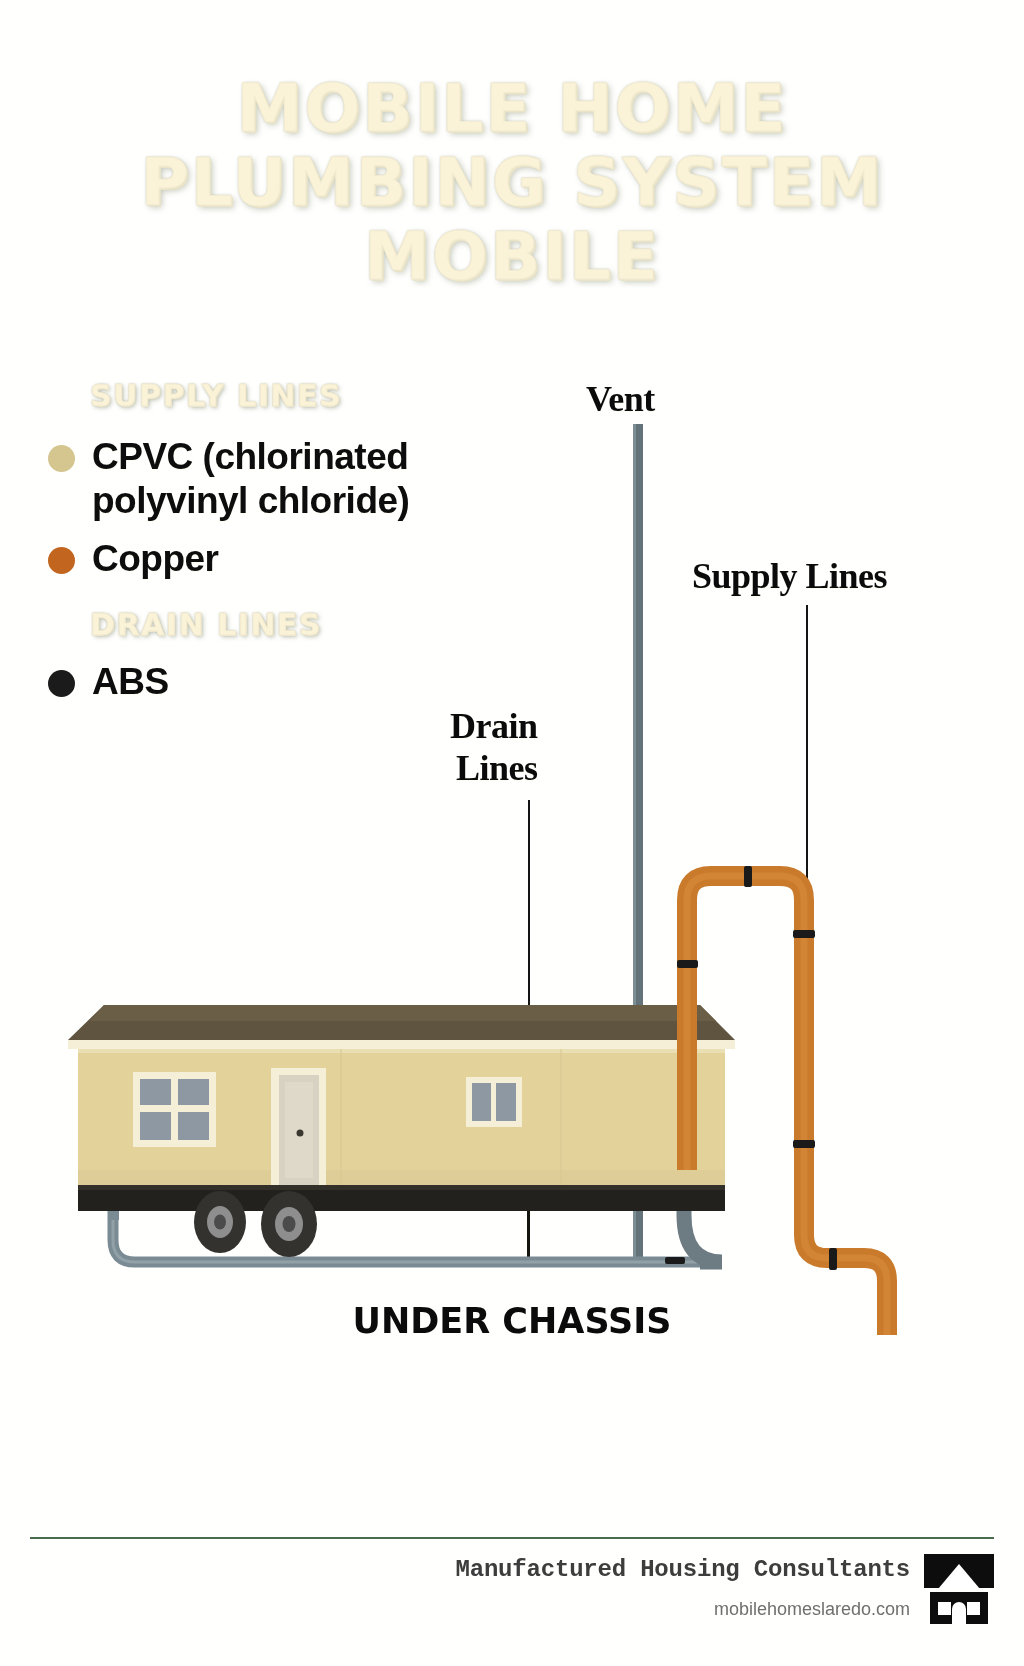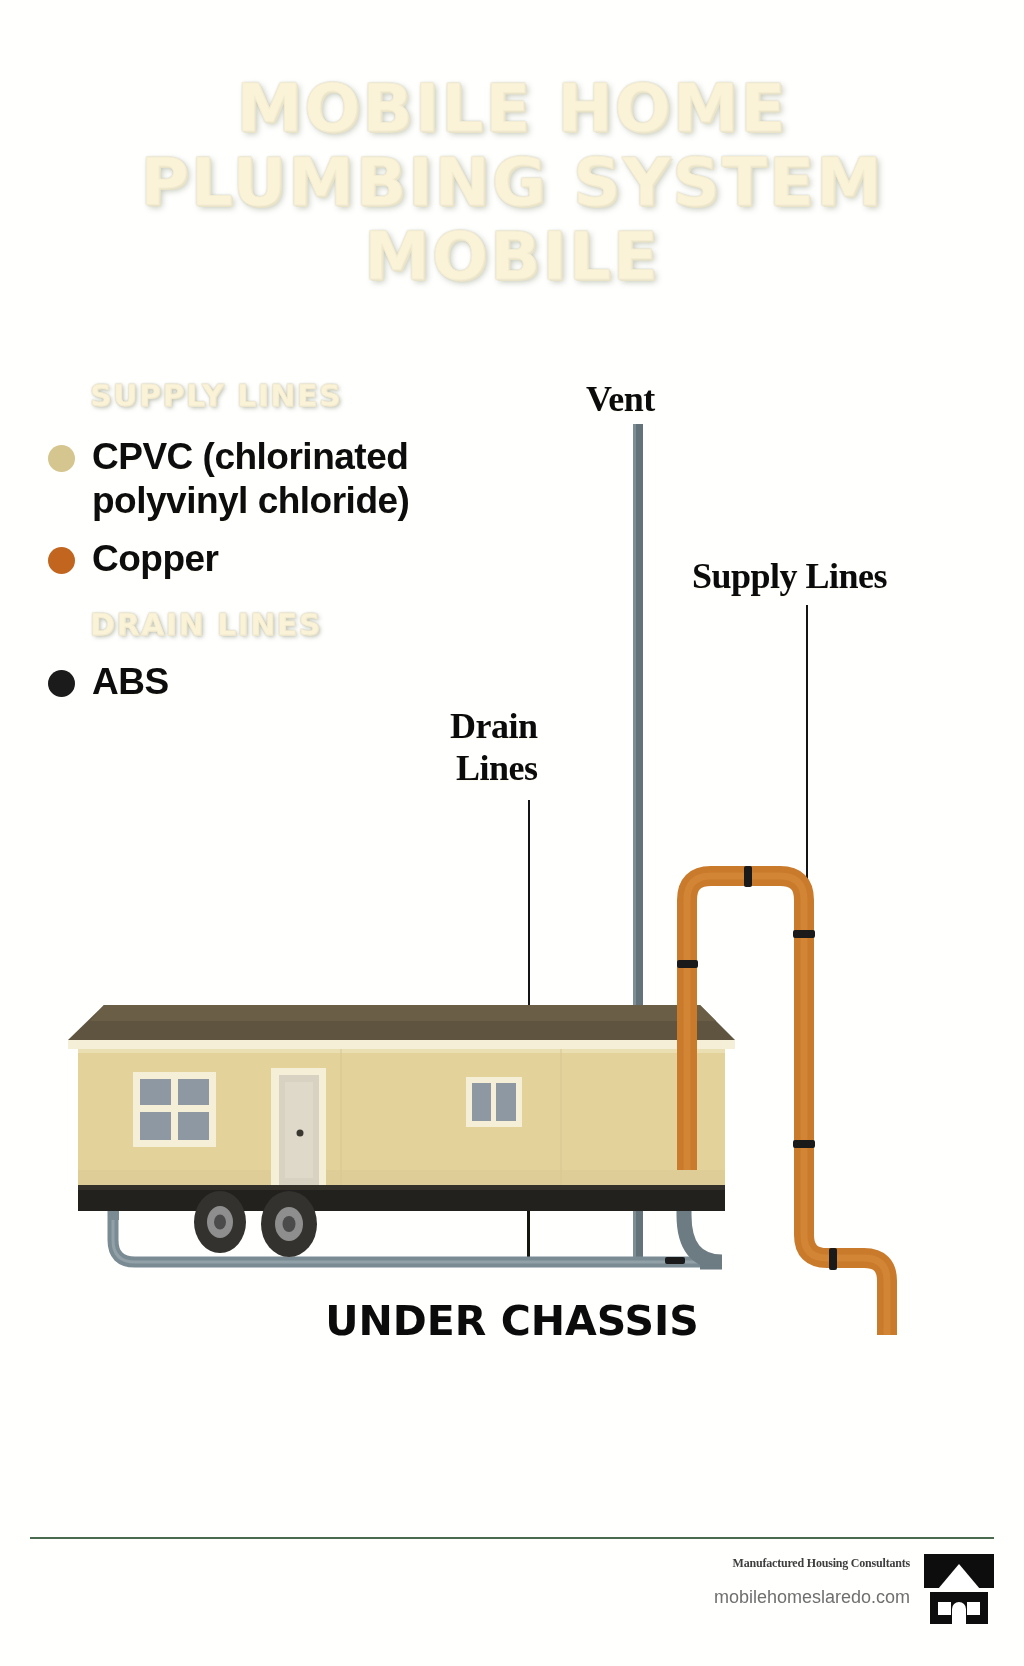--- a/index.html
+++ b/index.html
@@ -68,21 +68,21 @@
     color:#0b0b0b; letter-spacing:-.5px;
     text-shadow:0 1px 0 #fdfbf0;
     font-family:Liberation Serif, serif;
   }
   #label-vent{ left:586px; top:378px; }
   #label-supply{ left:692px; top:555px; }
   #label-drain{ left:450px; top:705px; text-align:right; }
   #label-underchassis{
     left:0; top:1300px; width:1024px; text-align:center;
     font-family:"DejaVu Sans", sans-serif;
-    font-weight:bold; font-size:41px; letter-spacing:0px;
+    font-weight:bold; font-size:35px; letter-spacing:0px;
     color:#0b0b0b; text-shadow:none;
   }
 
   
   .leader{ position:absolute; background:#141414; width:2px; }
   #leader-drain{ left:528px; top:800px; height:456px; }
   #leader-supply{ left:806px; top:605px; height:656px; }
 
   
   #scene{ position:absolute; left:0; top:0; }
@@ -93,22 +93,22 @@
     width:964px; height:2px; background:#4a6b4d;
   }
   #footer{
     position:absolute; left:0; top:1556px; width:1024px;
     height:90px;
   }
   #footer-text{
     position:absolute; right:114px; top:0; text-align:right;
   }
   #footer-company{
-    font-size:12px; font-weight:bold; color:#3d3d3d;
-    font-family:Liberation Serif, serif;
+    font-size:24px; font-weight:bold; color:#3d3d3d;
+    font-family:Liberation Mono, monospace;
     letter-spacing:-.2px;
   }
   #footer-url{
     font-size:18px; color:#6f6f6f; margin-top:16px;
     font-family:"Liberation Sans", sans-serif;
   }
   #footer-logo{ position:absolute; right:28px; top:-4px; }
 </style>
 </head>
 <body>

